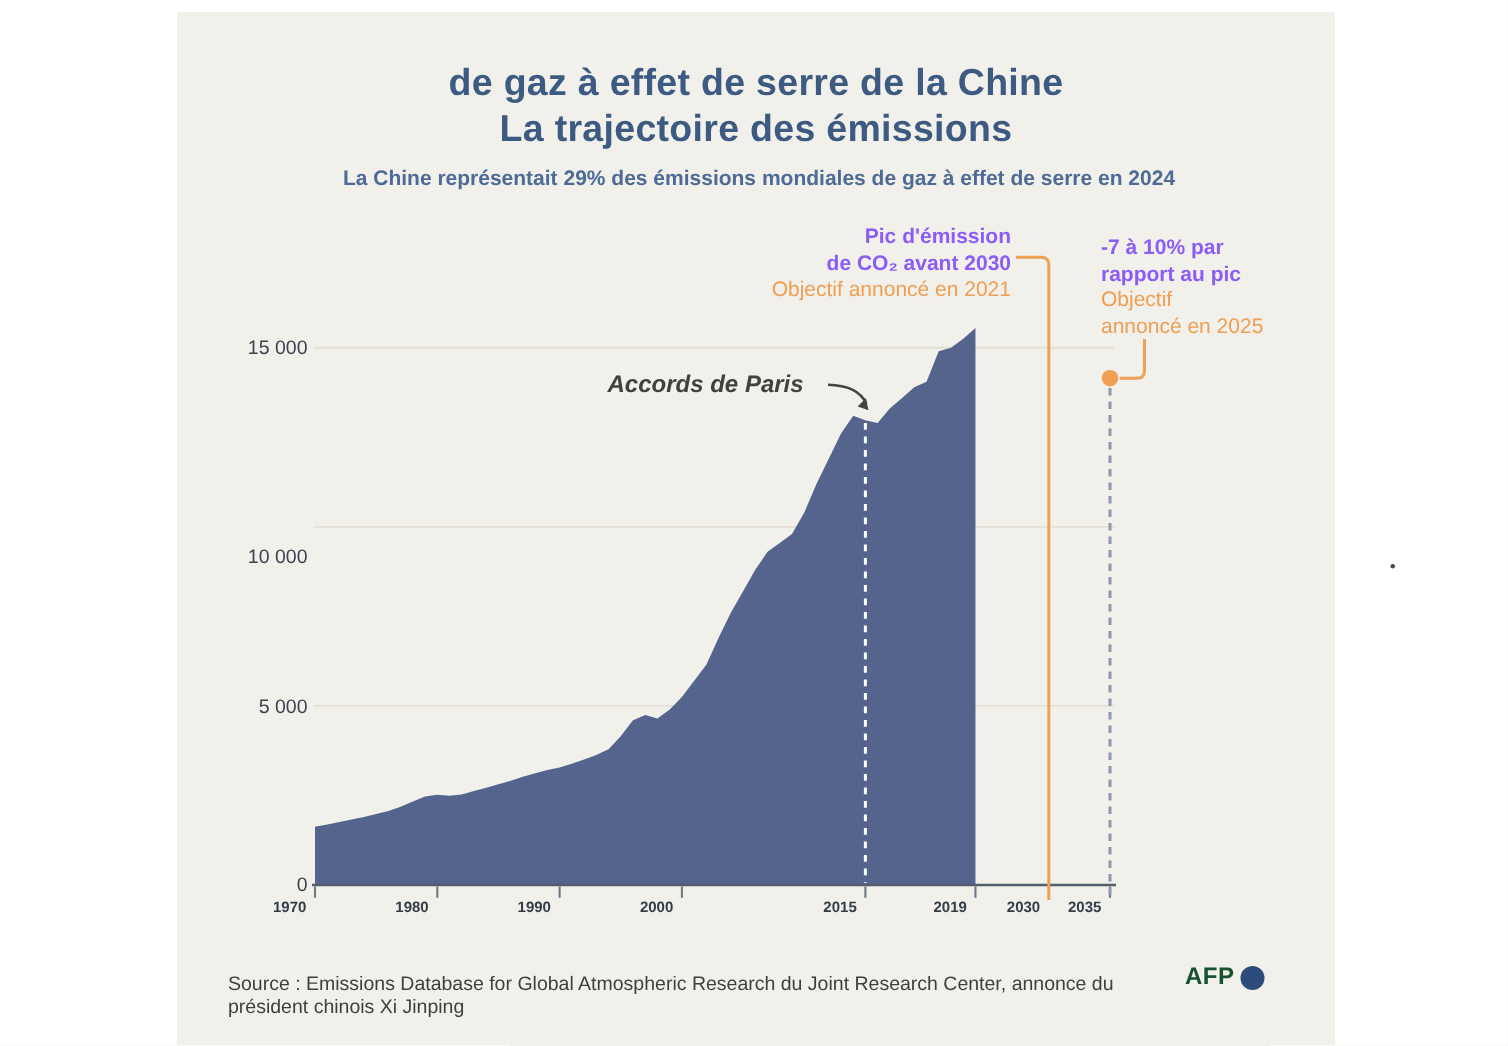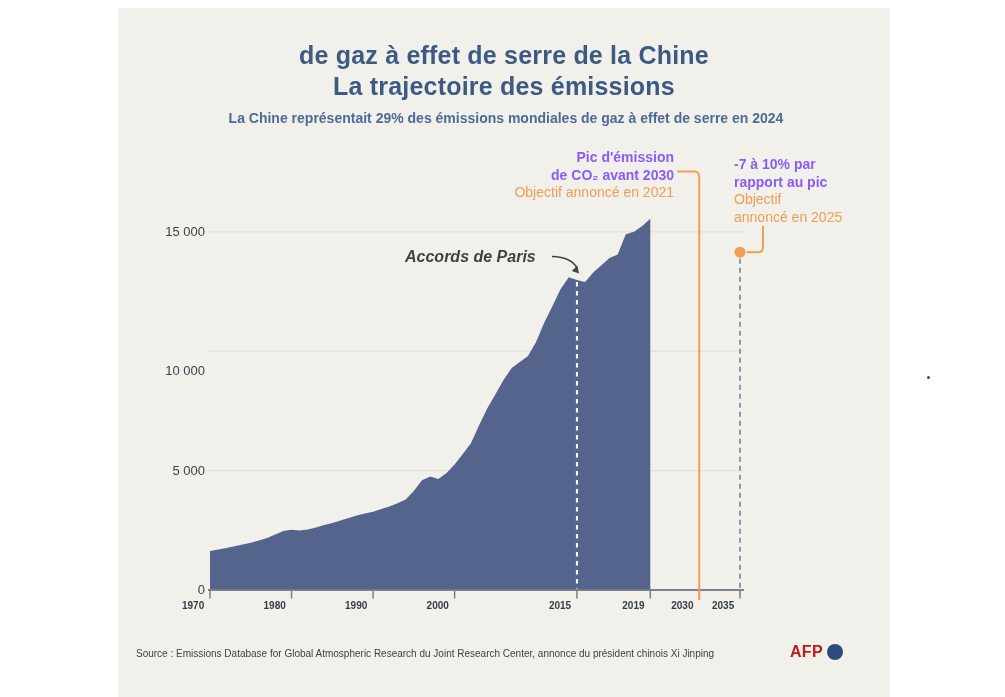--- a/index.html
+++ b/index.html
@@ -24,23 +24,23 @@
   .orange-light{color:#ef9e52;font-weight:400;}
 
   .paris-label{position:absolute;left:405px;top:248px;width:145px;text-align:left;
                color:#414141;font-size:16px;font-style:italic;font-weight:bold;}
 
   .tick-label-x{position:absolute;width:56px;text-align:left;color:#333d48;
                 font-size:10px;font-weight:700;top:600px;}
   .tick-label-y{position:absolute;width:76px;text-align:right;color:#3a434e;
                 font-size:13px;font-weight:500;left:129px;height:16px;line-height:16px;}
 
-  .source{position:absolute;left:136px;top:648px;width:640px;color:#3f3f3f;font-size:10px;}
+  .source{position:absolute;left:152px;top:648px;width:640px;color:#3f3f3f;font-size:13px;}
   .afp{position:absolute;left:790px;top:643px;display:flex;align-items:center;gap:4px;}
-  .afp-text{color:#b91c1c;font-size:16px;font-weight:800;letter-spacing:.3px;}
+  .afp-text{color:#14532d;font-size:16px;font-weight:800;letter-spacing:.3px;}
   .afp-circle{width:16px;height:16px;border-radius:50%;background:#2c4b7a;display:inline-block;}
   .artifact-dot{position:absolute;left:927px;top:376px;width:3px;height:3px;border-radius:50%;background:#4a4a4a;}
 </style>
 </head>
 <body>
 
 <div class="page">
   <div class="panel"></div>
 
   <svg class="chart-svg" id="chart-svg" viewBox="0 0 1005 697" xmlns="http://www.w3.org/2000/svg">

